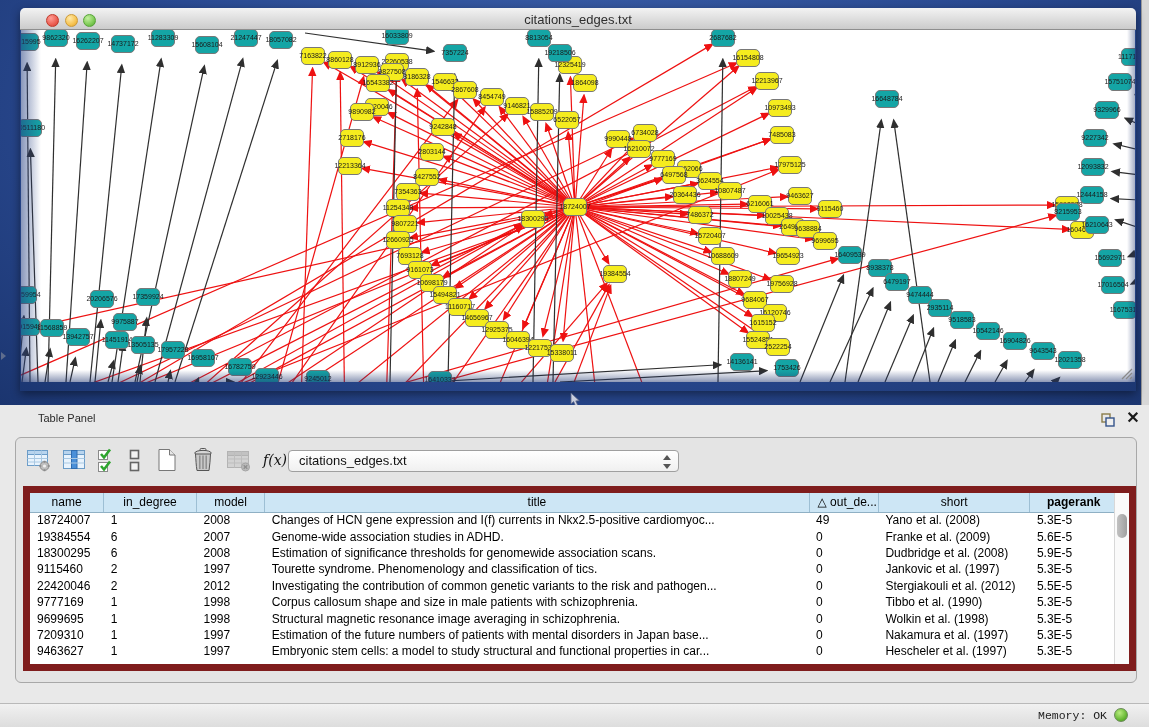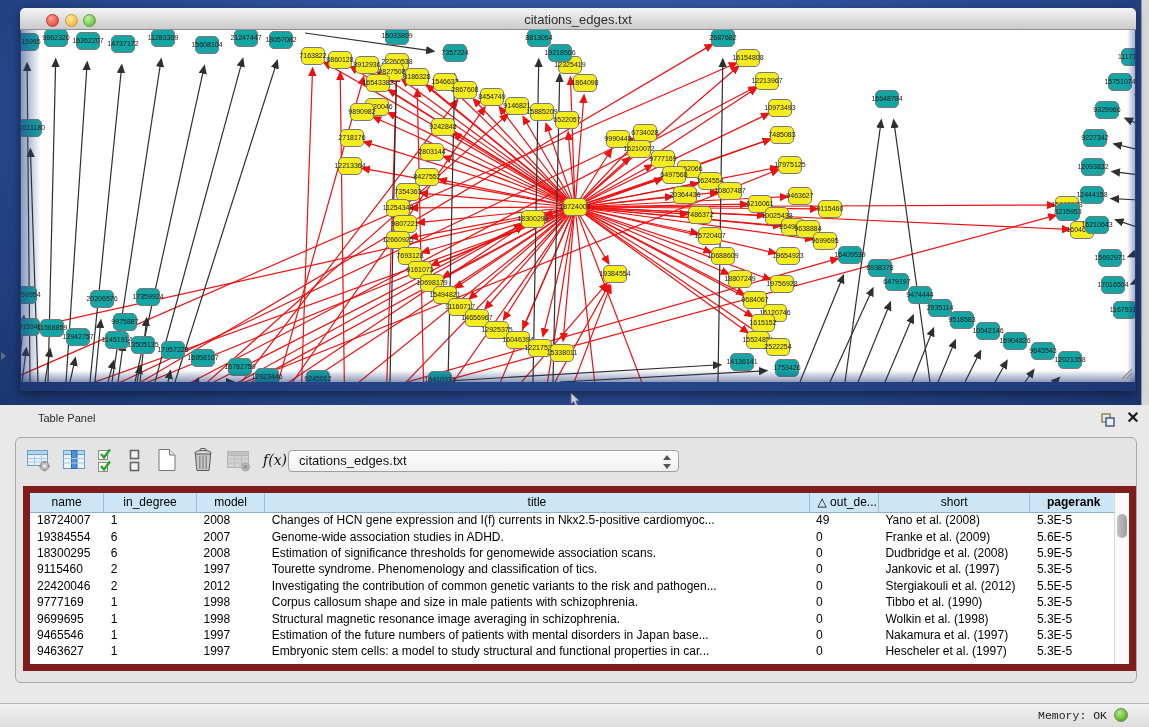--- a/index.html
+++ b/index.html
@@ -689,21 +689,21 @@
               <tr>
                 <td>9699695</td>
                 <td>1</td>
                 <td>1998</td>
                 <td>Structural magnetic resonance image averaging in schizophrenia.</td>
                 <td>0</td>
                 <td>Wolkin et al. (1998)</td>
                 <td>5.3E-5</td>
               </tr>
               <tr>
-                <td>9465546</td>
+                <td>7209310</td>
                 <td>1</td>
                 <td>1997</td>
                 <td>Estimation of the future numbers of patients with mental disorders in Japan base...</td>
                 <td>0</td>
                 <td>Nakamura et al. (1997)</td>
                 <td>5.3E-5</td>
               </tr>
               <tr>
                 <td>9463627</td>
                 <td>1</td>

